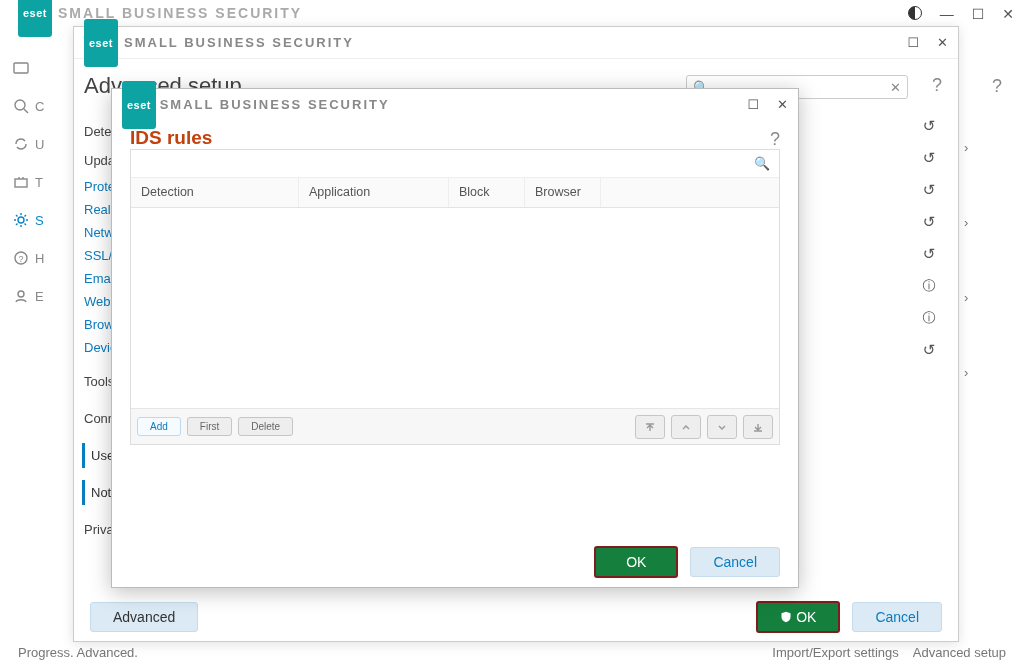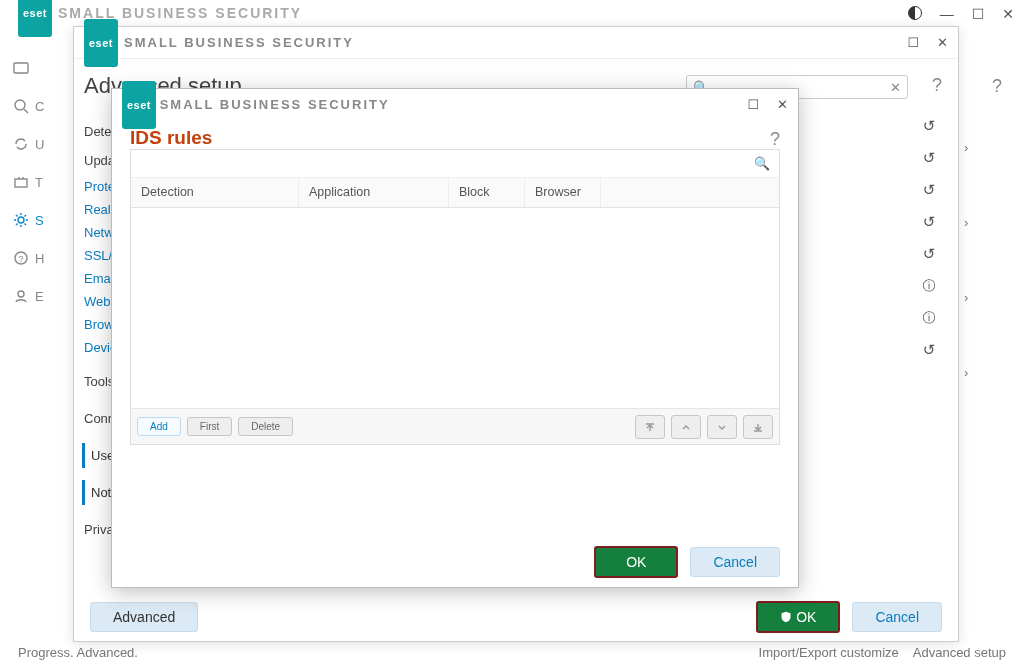--- a/index.html
+++ b/index.html
@@ -129,21 +129,21 @@
       </div>
   </div>
   <div class="bg-right-arrows">
     <span>›</span>
     <span>›</span>
     <span>›</span>
     <span>›</span>
   </div>
   <div class="bg-footer-left">Progress. Advanced.</div>
   <div class="bg-footer-right">
-    <span>Import/Export customize</span>
+    <span>Import/Export settings</span>
     <span>Advanced setup</span>
   </div>
 </div>
 
 <div class="mid-window">
   <div class="mid-titlebar">
     <div class="logo">
       <span class="eset-logo">eset</span>
       <span class="eset-text" style="color:#888; font-size:13px;">SMALL BUSINESS SECURITY</span>
     </div>

